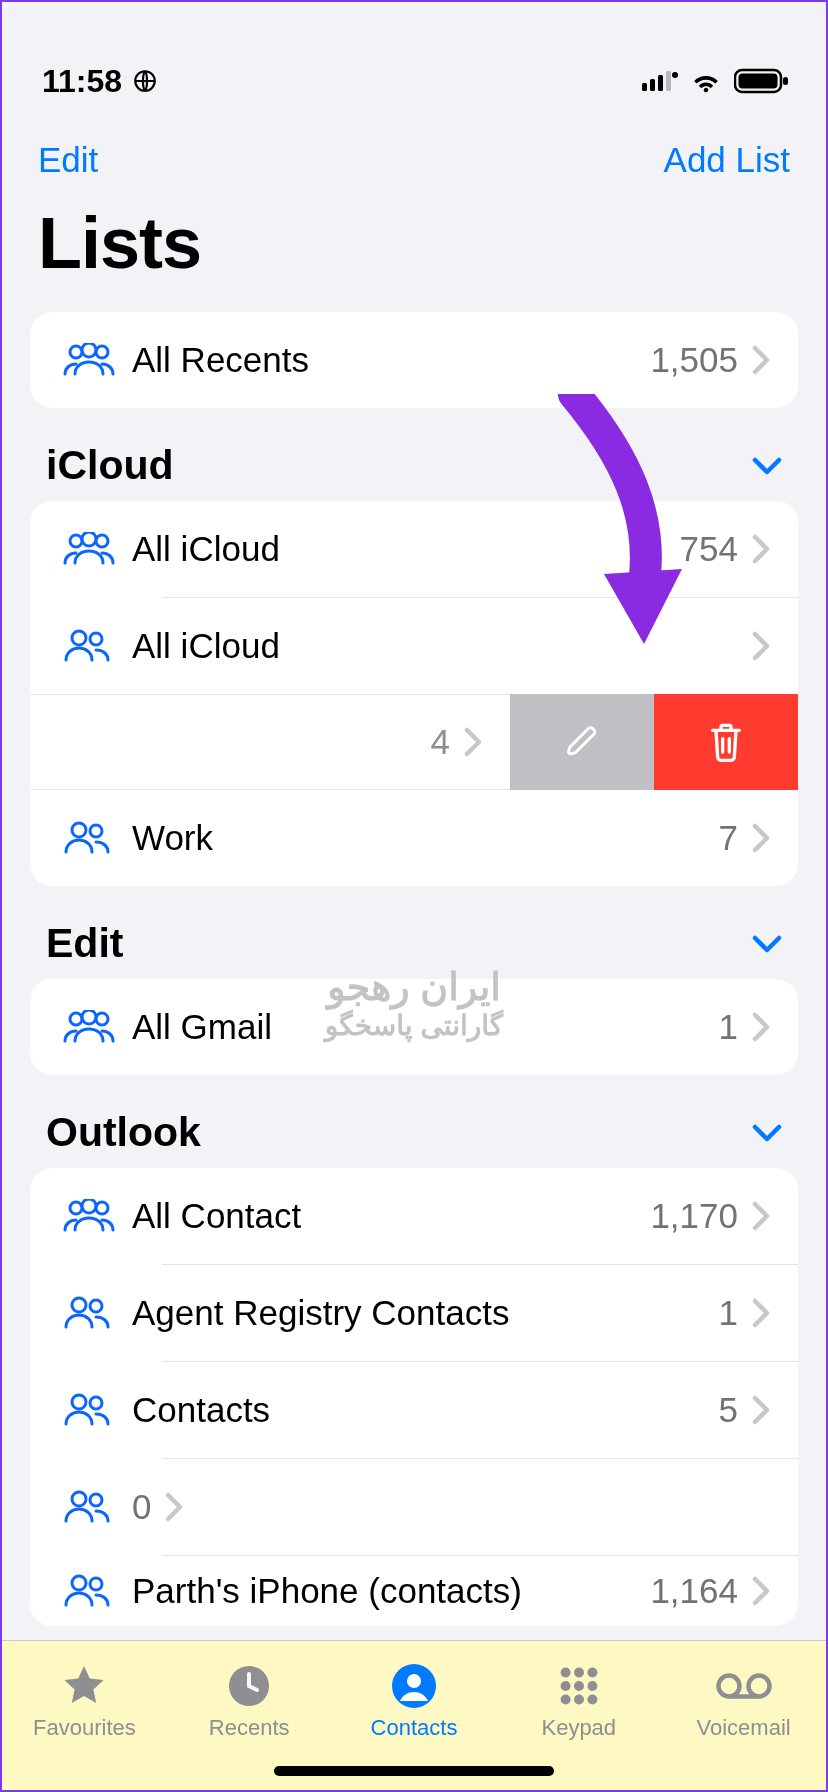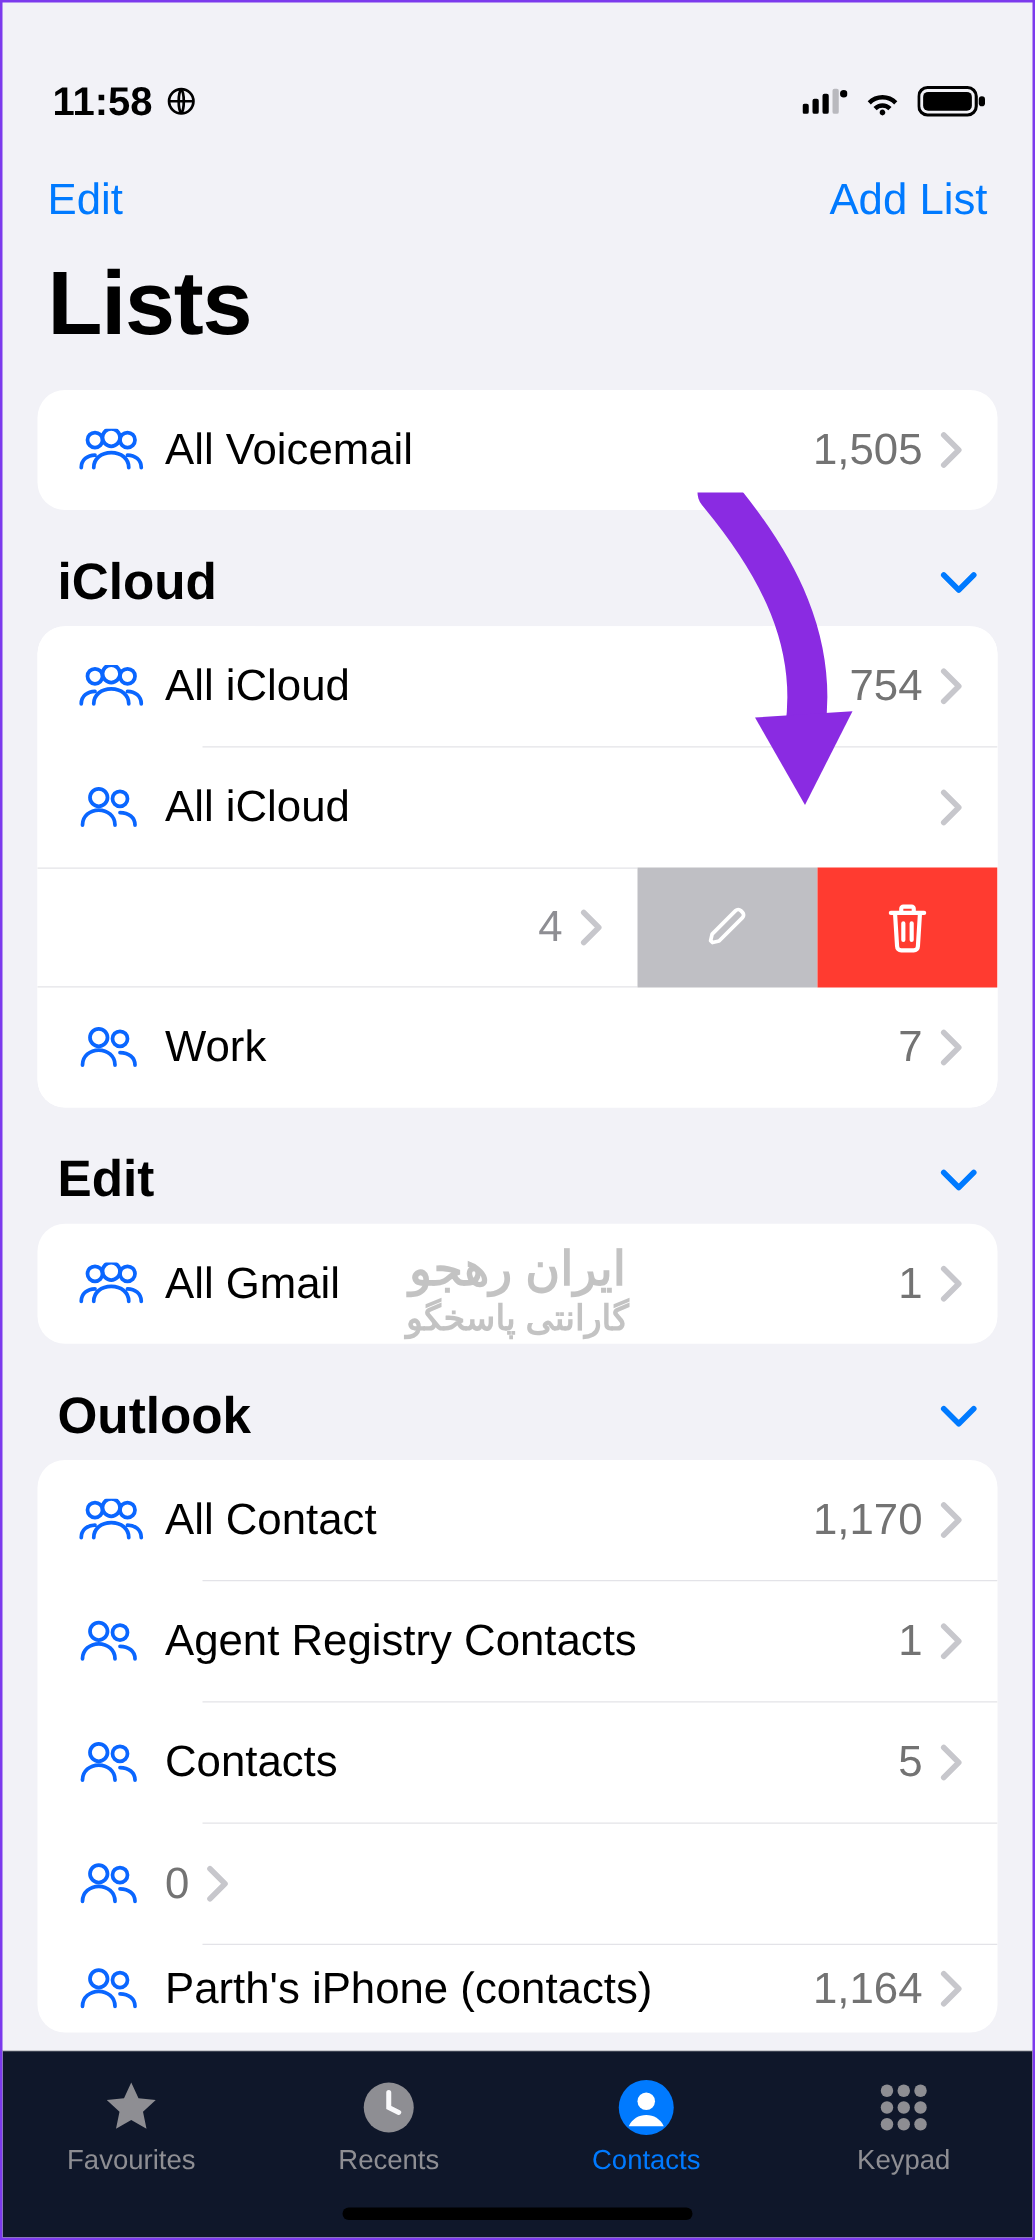--- a/index.html
+++ b/index.html
@@ -105,21 +105,21 @@
     width: 144px; height: 100%;
     display: flex; align-items: center; justify-content: center;
   }
   .action-edit  { background: #bfbfc4; }
   .action-delete{ background: #ff3b30; }
 
   
   .tabbar {
     height: 150px;
     border-top: 1px solid #c7c7cc;
-    background: #0f172a;
+    background: #fef9c3;
     display: flex;
     padding-bottom: 30px;
   }
   .tab {
     flex: 1;
     display: flex; flex-direction: column; align-items: center; justify-content: center;
     gap: 4px;
     color: #8e8e93;
   }
   .tab.active { color: #007aff; }
@@ -136,21 +136,21 @@
   .arrow-annot {
     position: absolute;
     left: 552px; top: 392px;
     width: 140px; height: 280px;
     pointer-events: none;
   }
 
   
   .watermark {
     position: absolute; left: 50%; transform: translateX(-50%);
-    top: 993px; width: 440px; text-align: center;
+    top: 964px; width: 440px; text-align: center;
     color: #bdbdbd; font-weight: 700; font-size: 38px;
     letter-spacing: -1px;
     opacity: .9;
     line-height: 1.15;
     font-family: Tahoma, Arial, sans-serif;
     pointer-events: none;
   }
   .watermark .line2 { font-size: 28px; font-weight: 700; text-align: center; }
 
   
@@ -208,21 +208,21 @@
     <div class="card card-first">
       <div class="row">
         <span class="icon-slot">
           <svg width="54" height="34" viewBox="0 0 54 34" fill="none" stroke="#0a66ff" stroke-width="3" stroke-linecap="round">
             <circle cx="14" cy="9" r="6"></circle>
               <circle cx="27" cy="7" r="7"></circle>
               <circle cx="40" cy="9" r="6"></circle>
             <path d="M3 31c0-6 5-10 11-10M51 31c0-6-5-10-11-10M13 31c0-7 6-12 14-12s14 5 14 12"></path>
           </svg>
         </span>
-        <span class="label">All Voicemail</span>
+        <span class="label">All Recents</span>
         <span class="count">1,505</span>
         <span class="disclosure">
           <svg width="18" height="30" viewBox="0 0 12 20" fill="none" stroke="#c7c7cc" stroke-width="3" stroke-linecap="round" stroke-linejoin="round">
               <path d="M2 2l8 8-8 8"></path>
             </svg>
         </span>
       </div>
     </div>
 
     <div class="section-header">
@@ -482,20 +482,30 @@
           <circle cx="5" cy="12" r="2.6"></circle>
             <circle cx="12" cy="12" r="2.6"></circle>
             <circle cx="19" cy="12" r="2.6"></circle>
           <circle cx="5" cy="19" r="2.6"></circle>
             <circle cx="12" cy="19" r="2.6"></circle>
             <circle cx="19" cy="19" r="2.6"></circle>
         </svg>
       </span>
       <span class="tab-label">Keypad</span>
     </div>
+    <div class="tab">
+      <span class="tab-icon">
+        <svg width="60" height="34" viewBox="0 0 40 20" fill="none" stroke="#8e8e93" stroke-width="3">
+          <circle cx="10" cy="10" r="7"></circle>
+            <circle cx="30" cy="10" r="7"></circle>
+            <path d="M10 17h20"></path>
+        </svg>
+      </span>
+      <span class="tab-label">Voicemail</span>
+    </div>
   </div>
 
 </div>
 
 <div class="arrow-annot">
   <svg width="140" height="280" viewBox="0 0 140 280">
     <path d="M20 0 C 70 60, 100 120, 90 190" stroke="#8a2be2" stroke-width="32" fill="none" stroke-linecap="round"></path>
     <path d="M50 180 L 90 250 L 128 175 Z" fill="#8a2be2"></path>
   </svg>
 </div>

